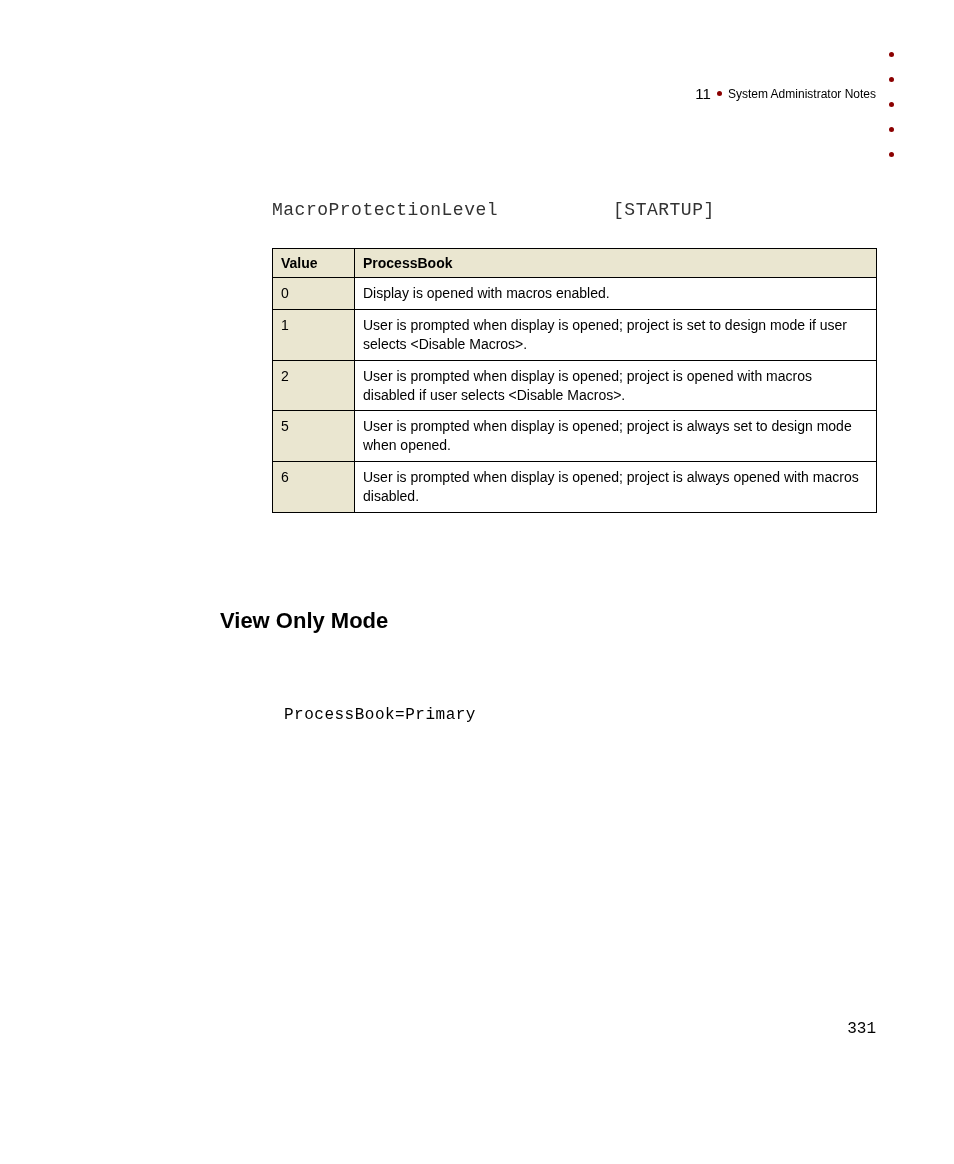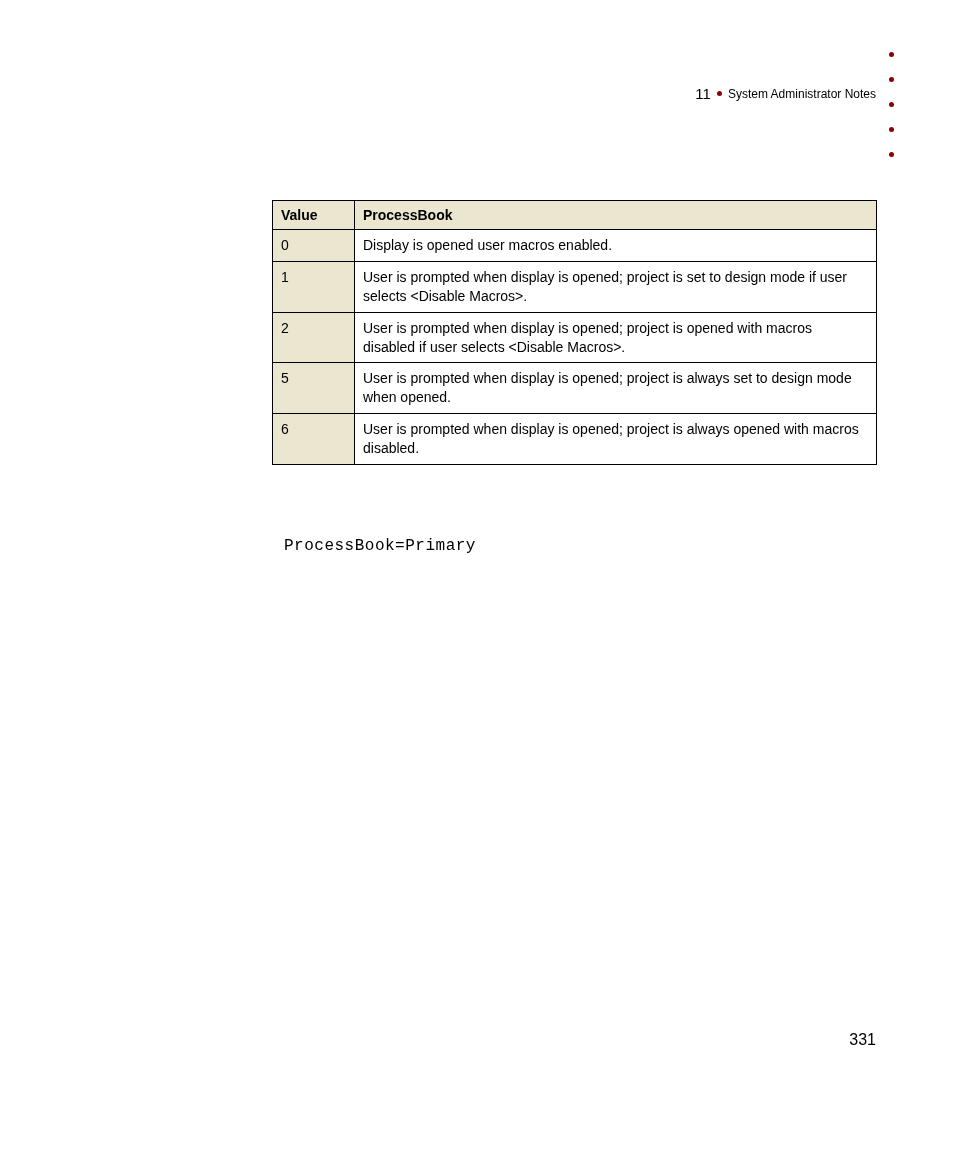--- a/index.html
+++ b/index.html
@@ -108,24 +108,24 @@
     .code-line {
       font-family: "Courier New", Courier, monospace;
       font-size: 16px;
       margin-top: 72px;
       margin-left: 12px;
       letter-spacing: 0.5px;
       color: #000;
     }
     .page-number {
       position: absolute;
-      bottom: 115px;
+      bottom: 126px;
       right: 78px;
       font-size: 16px;
-      font-family: Liberation Sans, sans-serif;
+      font-family: Liberation Mono, monospace;
     }
   </style>
 </head>
 <body>
 
 <div class="dots-column">
   <div class="dot"></div>
   <div class="dot"></div>
   <div class="dot"></div>
   <div class="dot"></div>
@@ -133,50 +133,55 @@
 </div>
 
 <div class="header-area">
   <span class="chapter-number">11</span>
   <span class="bullet-sep"></span>
   <span class="chapter-title">System Administrator Notes</span>
 </div>
 
 <div class="content">
 
+  <div class="setting-row">
+    <span class="setting-name">MacroProtectionLevel</span>
+    <span class="setting-section">[STARTUP]</span>
+  </div>
 
   <table>
     <thead>
       <tr>
         <th>Value</th>
         <th>ProcessBook</th>
       </tr>
     </thead>
     <tbody>
       <tr>
         <td class="value-cell">0</td>
-        <td>Display is opened user macros enabled.</td>
+        <td>Display is opened with macros enabled.</td>
       </tr>
       <tr>
         <td class="value-cell">1</td>
         <td>User is prompted when display is opened; project is set to design mode if user selects &lt;Disable Macros&gt;.</td>
       </tr>
       <tr>
         <td class="value-cell">2</td>
         <td>User is prompted when display is opened; project is opened with macros disabled if user selects &lt;Disable Macros&gt;.</td>
       </tr>
       <tr>
         <td class="value-cell">5</td>
         <td>User is prompted when display is opened; project is always set to design mode when opened.</td>
       </tr>
       <tr>
         <td class="value-cell">6</td>
         <td>User is prompted when display is opened; project is always opened with macros disabled.</td>
       </tr>
     </tbody>
   </table>
 
+  <h2 class="section-heading">View Only Mode</h2>
 
   <div class="code-line">ProcessBook=Primary</div>
 
 </div>
 
 <div class="page-number">331</div>
 
 </body></html>

